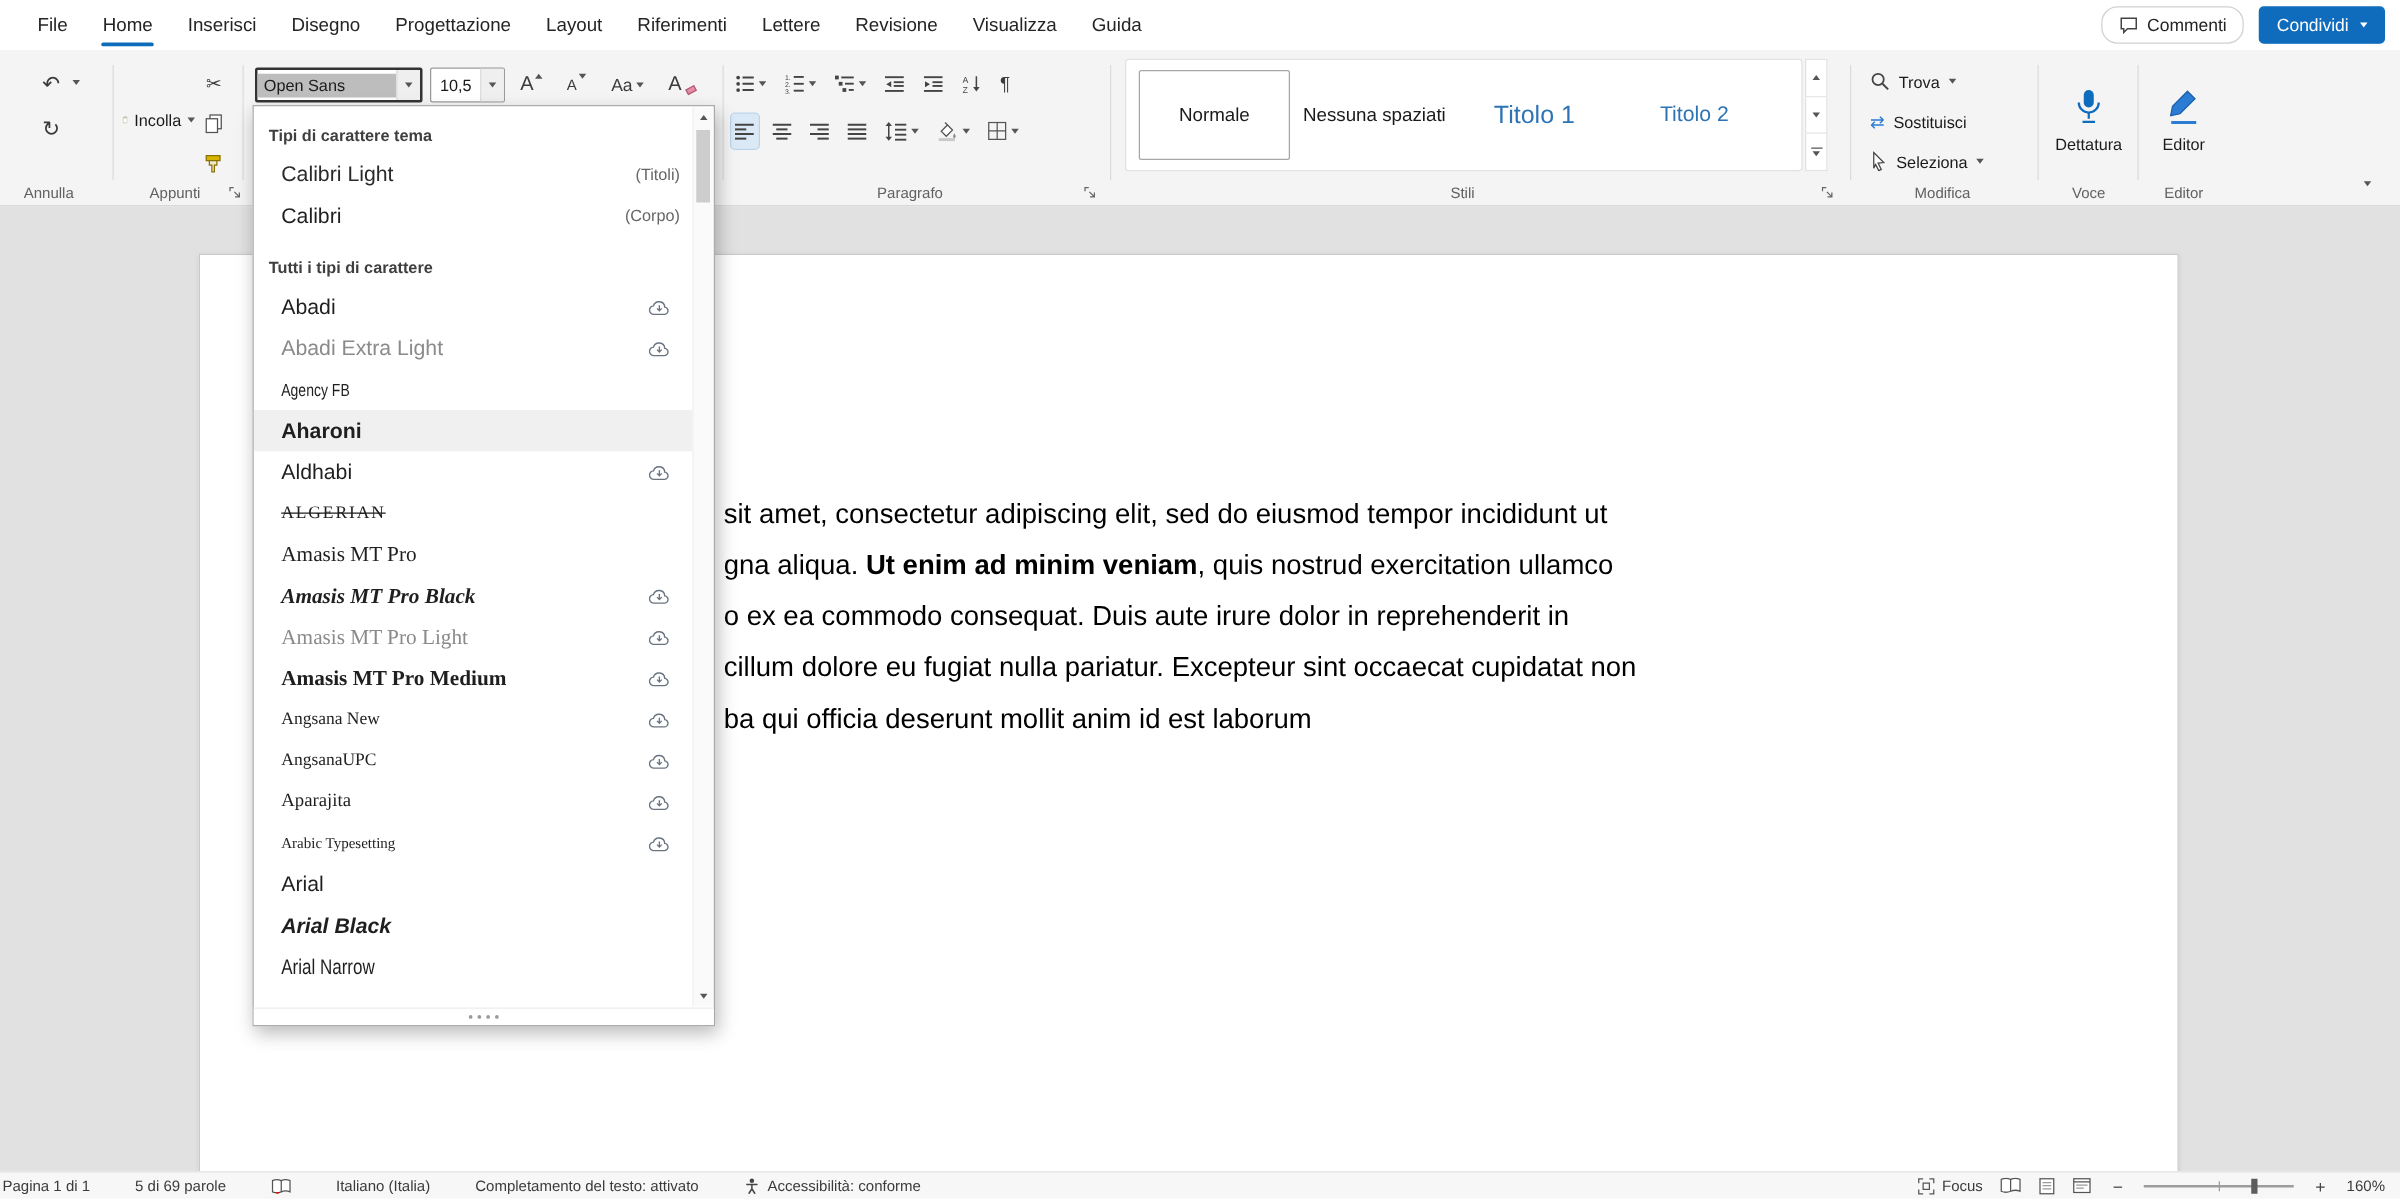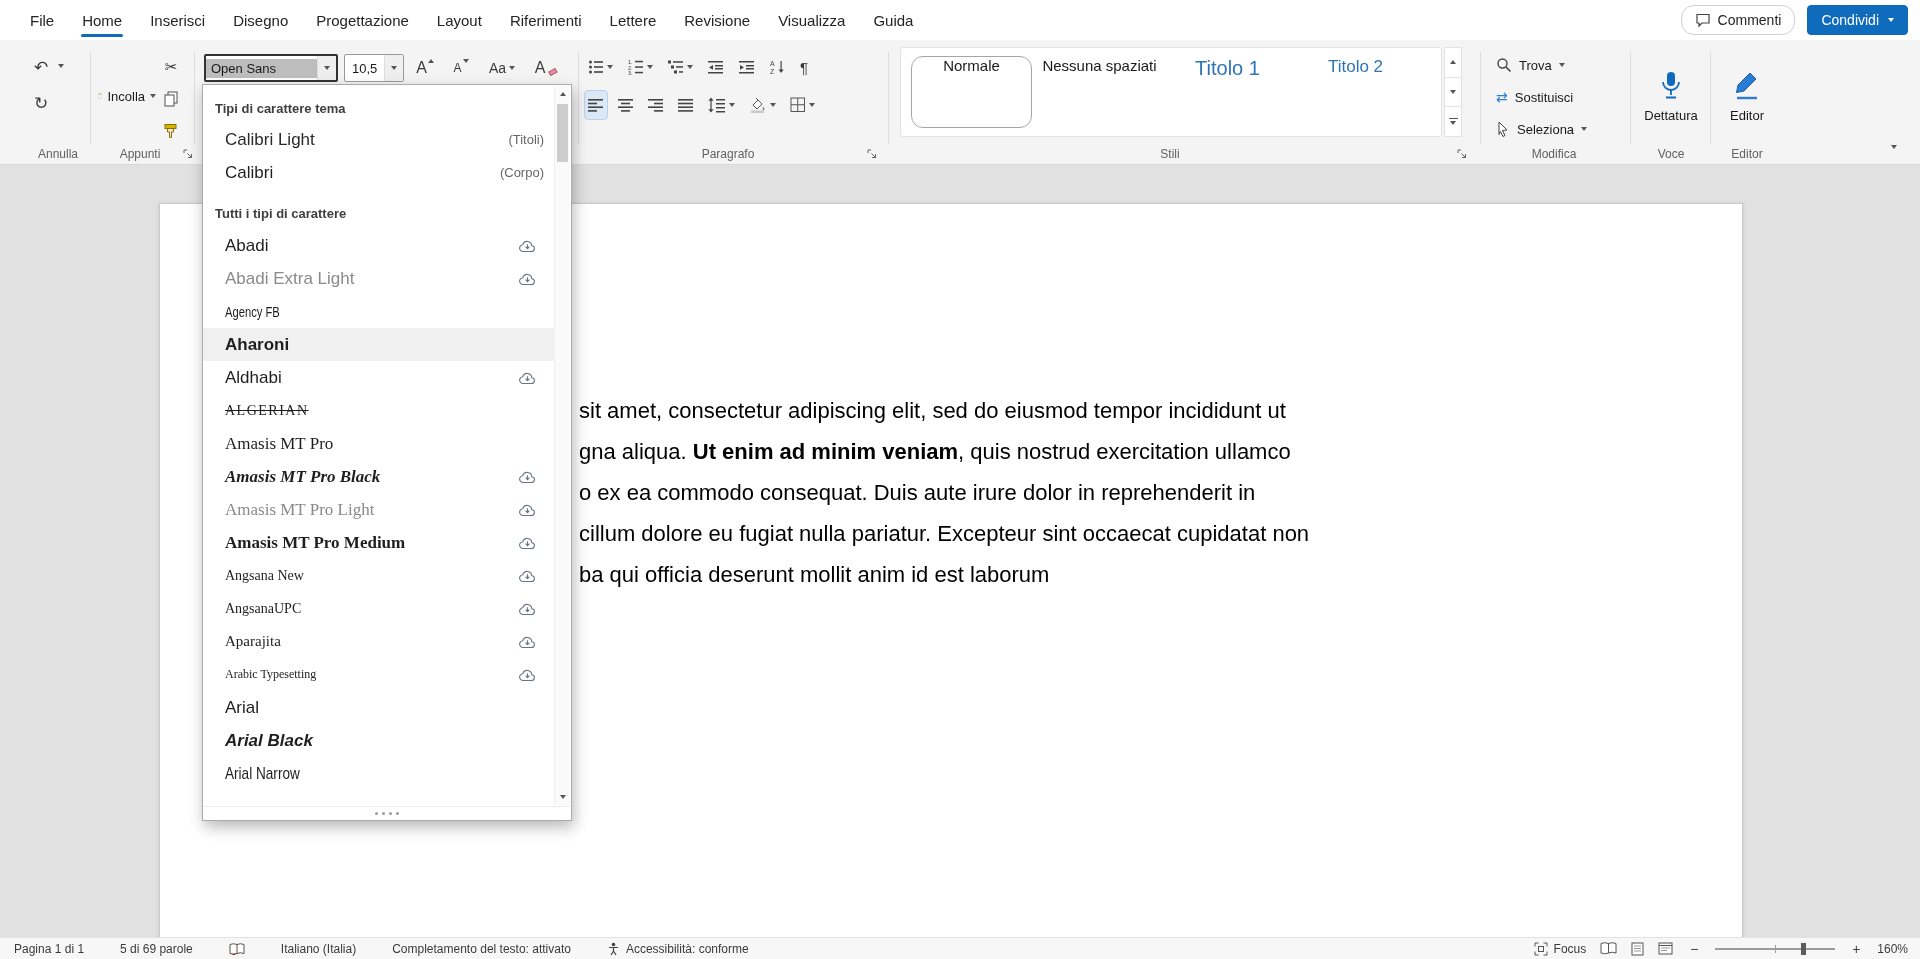--- a/index.html
+++ b/index.html
@@ -23,21 +23,21 @@
 
 
 #ribbon{position:absolute;top:40px;left:0;right:0;height:125px;background:#f4f4f4;border-bottom:1px solid #d8d8d8;}
 .sep{position:absolute;top:12px;height:92px;width:1px;background:#dcdcdc;}
 .group-label{position:absolute;top:107px;font-size:12px;color:#616161;text-align:center;}
 .launcher{position:absolute;top:108px;width:12px;height:12px;display:flex;align-items:center;justify-content:center;}
 .icon-btn{display:flex;align-items:center;justify-content:center;border-radius:3px;color:#3b3b3b;cursor:default;}
 #undo-btn{position:absolute;left:26px;top:14px;width:30px;height:26px;font-size:17px;}
 #undo-arrow{position:absolute;left:58px;top:24px;}
 #redo-btn{position:absolute;left:26px;top:50px;width:30px;height:26px;font-size:17px;}
-#lbl-annulla{left:24px;width:68px;}
+#lbl-annulla{left:5px;width:68px;}
 #paste-btn{position:absolute;left:98px;top:10px;width:58px;height:92px;display:flex;align-items:center;justify-content:center;gap:5px;font-size:13px;color:#1a1a1a;border-radius:4px;}
 #cut-btn{position:absolute;left:158px;top:14px;width:26px;height:26px;font-size:15px;}
 #copy-btn{position:absolute;left:158px;top:46px;width:26px;height:26px;}
 #painter-btn{position:absolute;left:158px;top:78px;width:26px;height:26px;}
 #lbl-appunti{left:90px;width:100px;}
 #launch-clip{left:182px;}
 #font-row{position:absolute;left:204px;top:14px;display:flex;align-items:center;gap:6px;}
 .combo{height:28px;background:#fff;display:flex;align-items:center;border:1px solid #9a9a9a;border-radius:2px;}
 #font-combo{width:134px;border:2px solid #333;}
 #font-combo .val{padding:2px 5px;font-size:13px;background:#bdbdbd;white-space:nowrap;overflow:hidden;flex:1;}
@@ -51,21 +51,21 @@
 .glyphA.small{font-size:12px;}
 .eraser{display:inline-block;width:8px;height:5px;background:#e98ca6;border:1px solid #b05c77;transform:rotate(-28deg) translateY(4px);}
 .raise{transform:translateY(-7px);}
 #para-row1{position:absolute;left:585px;top:13px;display:flex;gap:9px;align-items:center;}
 #para-row2{position:absolute;left:585px;top:51px;display:flex;gap:8px;align-items:center;}
 .pbtn{height:28px;display:flex;align-items:center;justify-content:center;gap:3px;border-radius:3px;color:#3b3b3b;padding:0 3px;}
 .pbtn.sel{background:#dbe8f5;outline:1px solid #b9d3ec;}
 #lbl-paragrafo{left:588px;width:280px;}
 #launch-para{left:866px;}
 #styles-gallery-box{position:absolute;left:900px;top:7px;width:542px;height:90px;background:#fff;border:1px solid #e2e2e2;border-radius:3px;display:flex;align-items:center;padding:0 10px;gap:7px;}
-.style-card{width:121px;height:72px;display:flex;justify-content:center;white-space:nowrap;overflow:hidden;border:1px solid transparent;border-radius:12px;}
+.style-card{width:121px;height:72px;display:flex;align-items:center;justify-content:center;white-space:nowrap;overflow:hidden;border:1px solid transparent;border-radius:2px;}
 .style-card.sel{border:1px solid #a6a6a6;}
 .st-normal span,.st-nospace span{font-size:15px;color:#1a1a1a;}
 .st-h1 span{font-size:20px;color:#2e74b5;font-weight:300;}
 .st-h2 span{font-size:17px;color:#2e74b5;font-weight:300;}
 #styles-arrows{position:absolute;left:1444px;top:7px;width:18px;height:90px;display:flex;flex-direction:column;}
 #styles-arrows .sa{flex:1;display:flex;flex-direction:column;align-items:center;justify-content:center;gap:2px;border:1px solid #e2e2e2;background:#fff;border-top:none;}
 #styles-arrows .sa:first-child{border-top:1px solid #e2e2e2;}
 .expand-bar{width:9px;height:1.5px;background:#555;}
 #lbl-stili{left:1020px;width:300px;}
 #launch-stili{left:1456px;}
@@ -109,21 +109,21 @@
 #fd-scroll{position:absolute;top:1px;right:1px;bottom:15px;width:16px;background:#fafafa;border-left:1px solid #efefef;}
 #fd-scroll .sb-btn{position:absolute;left:0;width:15px;height:16px;display:flex;align-items:center;justify-content:center;}
 #fd-up{top:0;}
 #fd-down{bottom:0;}
 #fd-thumb{position:absolute;left:2px;top:18px;width:11px;height:58px;background:#cdcdcd;}
 #fd-resize{position:absolute;left:0;right:0;bottom:0;height:14px;border-top:1px solid #ededed;display:flex;align-items:center;justify-content:center;gap:4px;background:#fff;}
 #fd-resize i{width:3px;height:3px;background:#9a9a9a;border-radius:50%;}
 
 
 #statusbar{position:absolute;left:0;right:0;bottom:0;height:22px;background:#f7f7f7;border-top:1px solid #e2e2e2;display:flex;align-items:center;font-size:12px;color:#3b3b3b;}
-#status-left{display:flex;align-items:center;gap:36px;padding-left:14px;}
+#status-left{display:flex;align-items:center;gap:36px;padding-left:2px;}
 #status-right{margin-left:auto;display:flex;align-items:center;gap:14px;padding-right:12px;}
 .sitem{display:flex;align-items:center;gap:6px;white-space:nowrap;}
 .slider-track{position:relative;width:120px;height:2px;background:#9c9c9c;}
 .slider-notch{position:absolute;left:50%;top:-3px;width:1px;height:8px;background:#9c9c9c;}
 .slider-thumb{position:absolute;left:86px;top:-5px;width:5px;height:12px;background:#5c5c5c;}
 .zoom-sign{font-size:14px;color:#444;width:14px;text-align:center;}
 </style>
 </head>
 <body>
 

